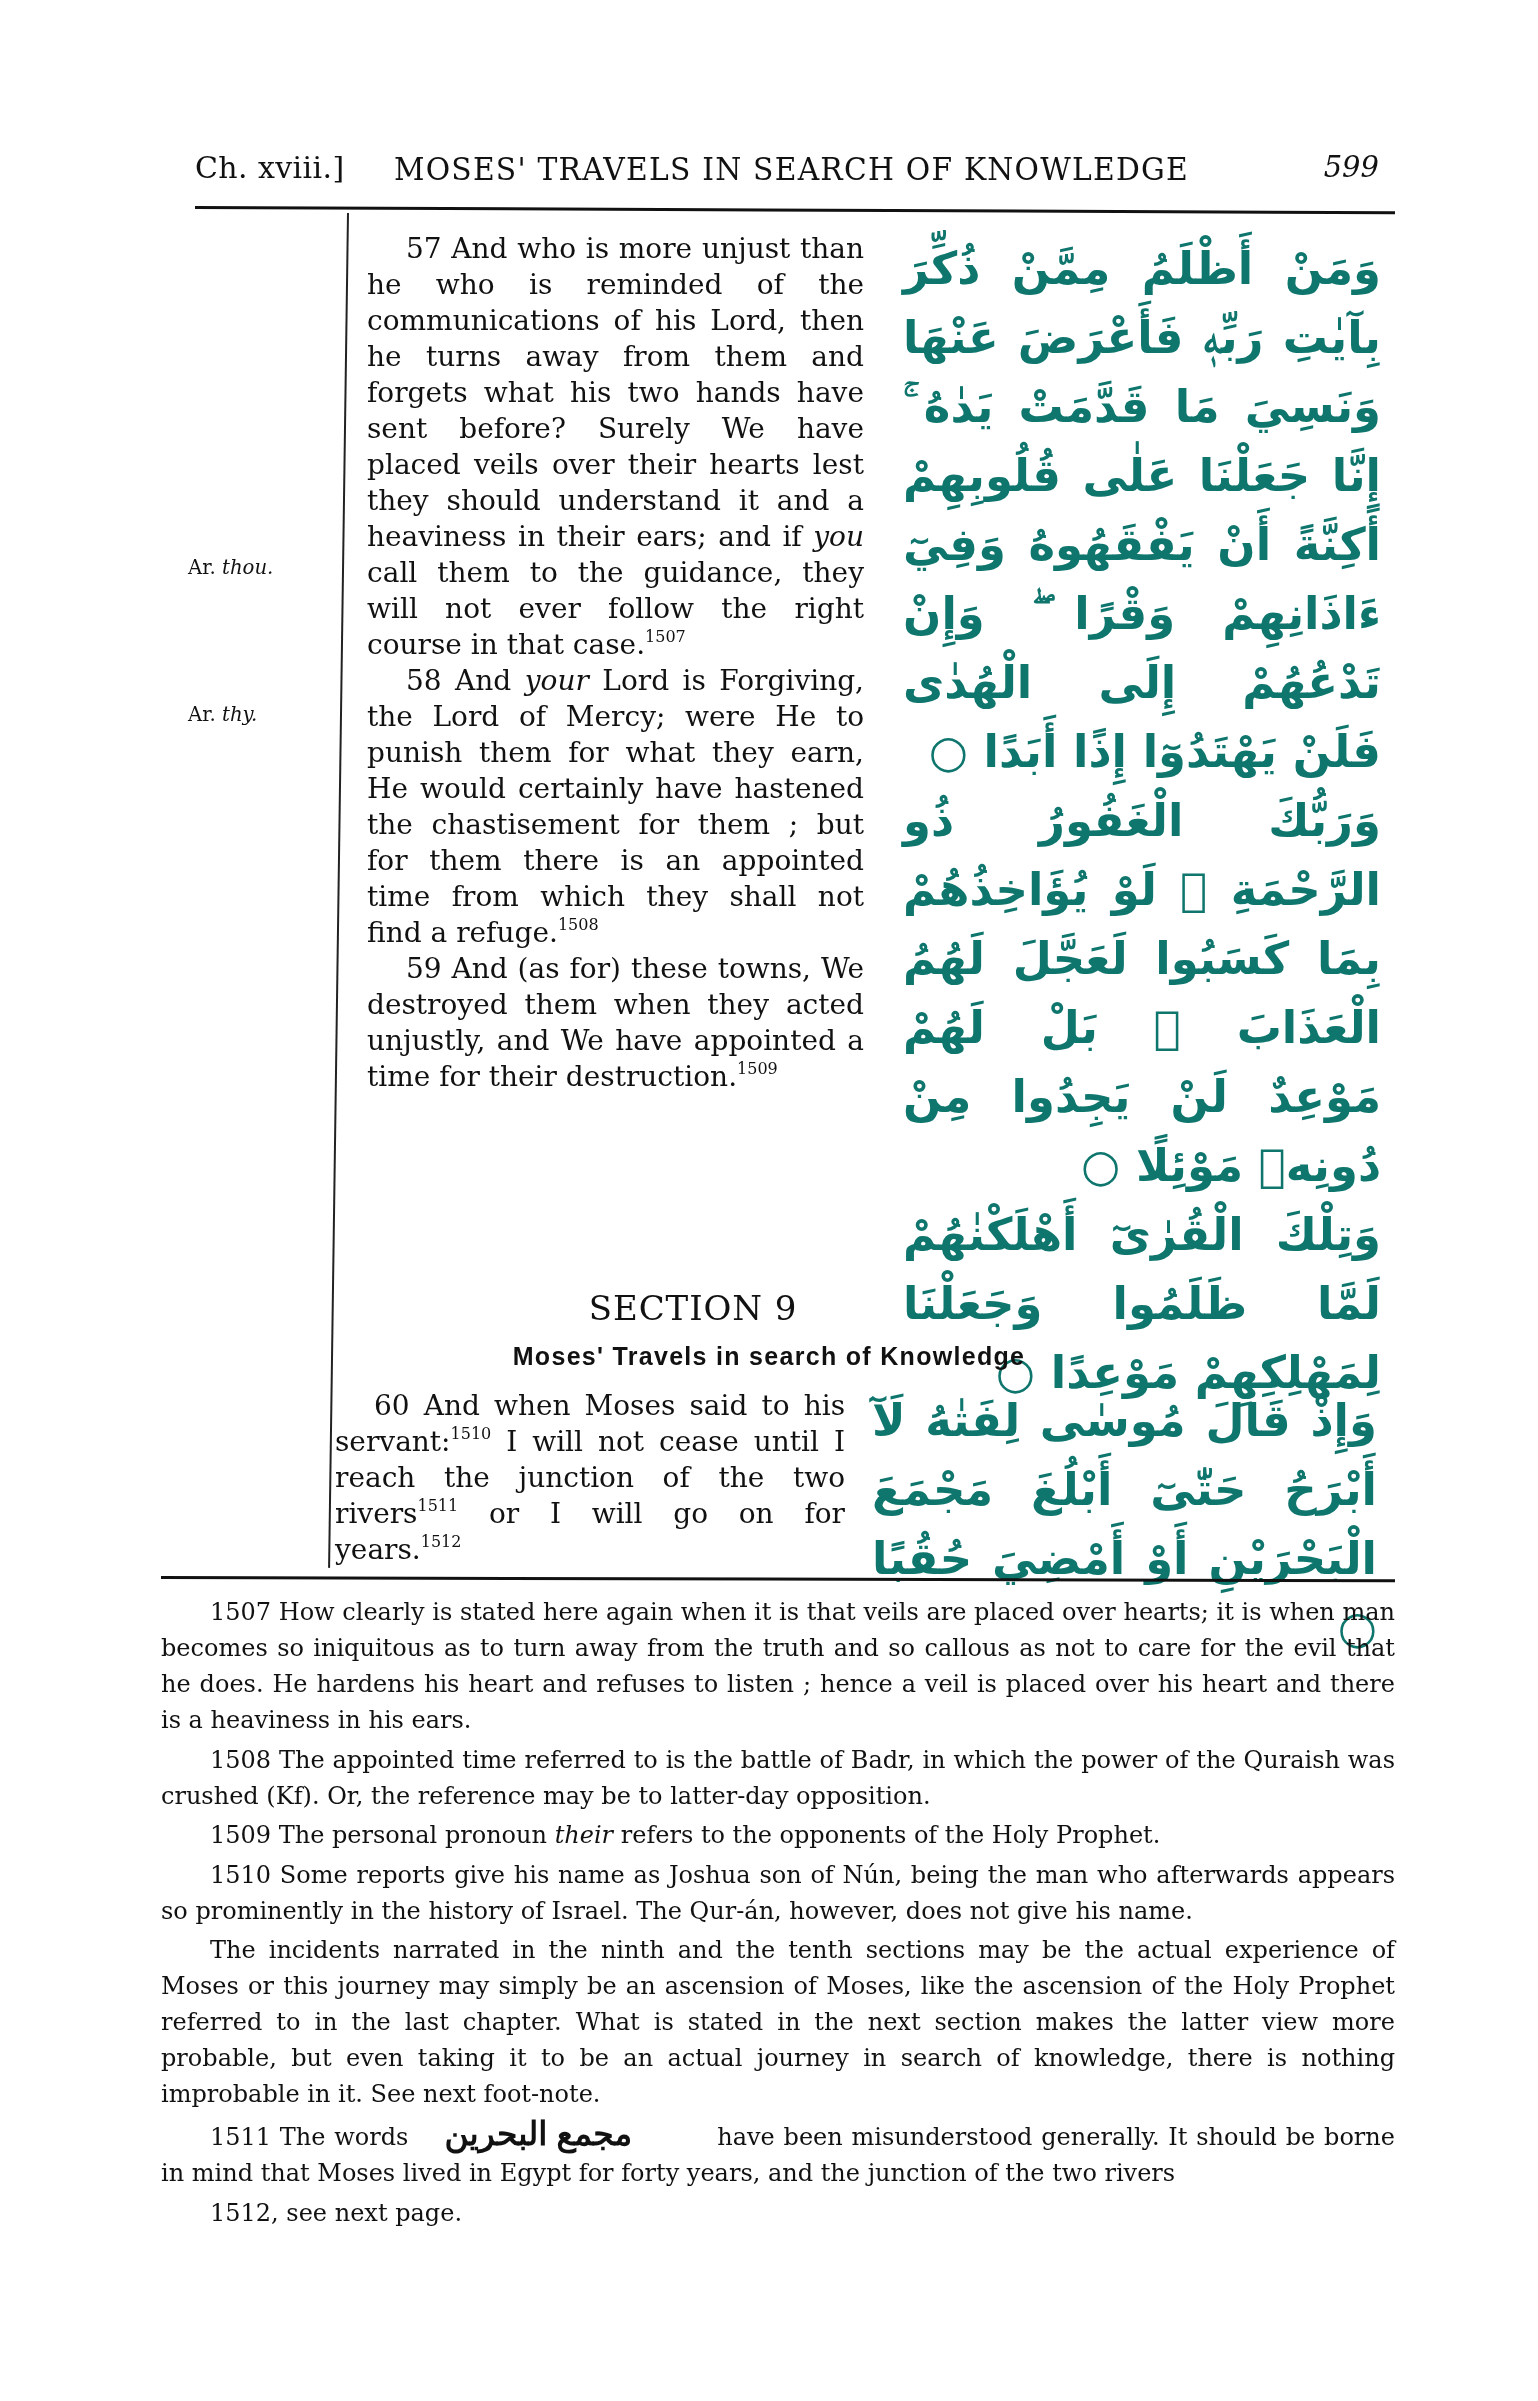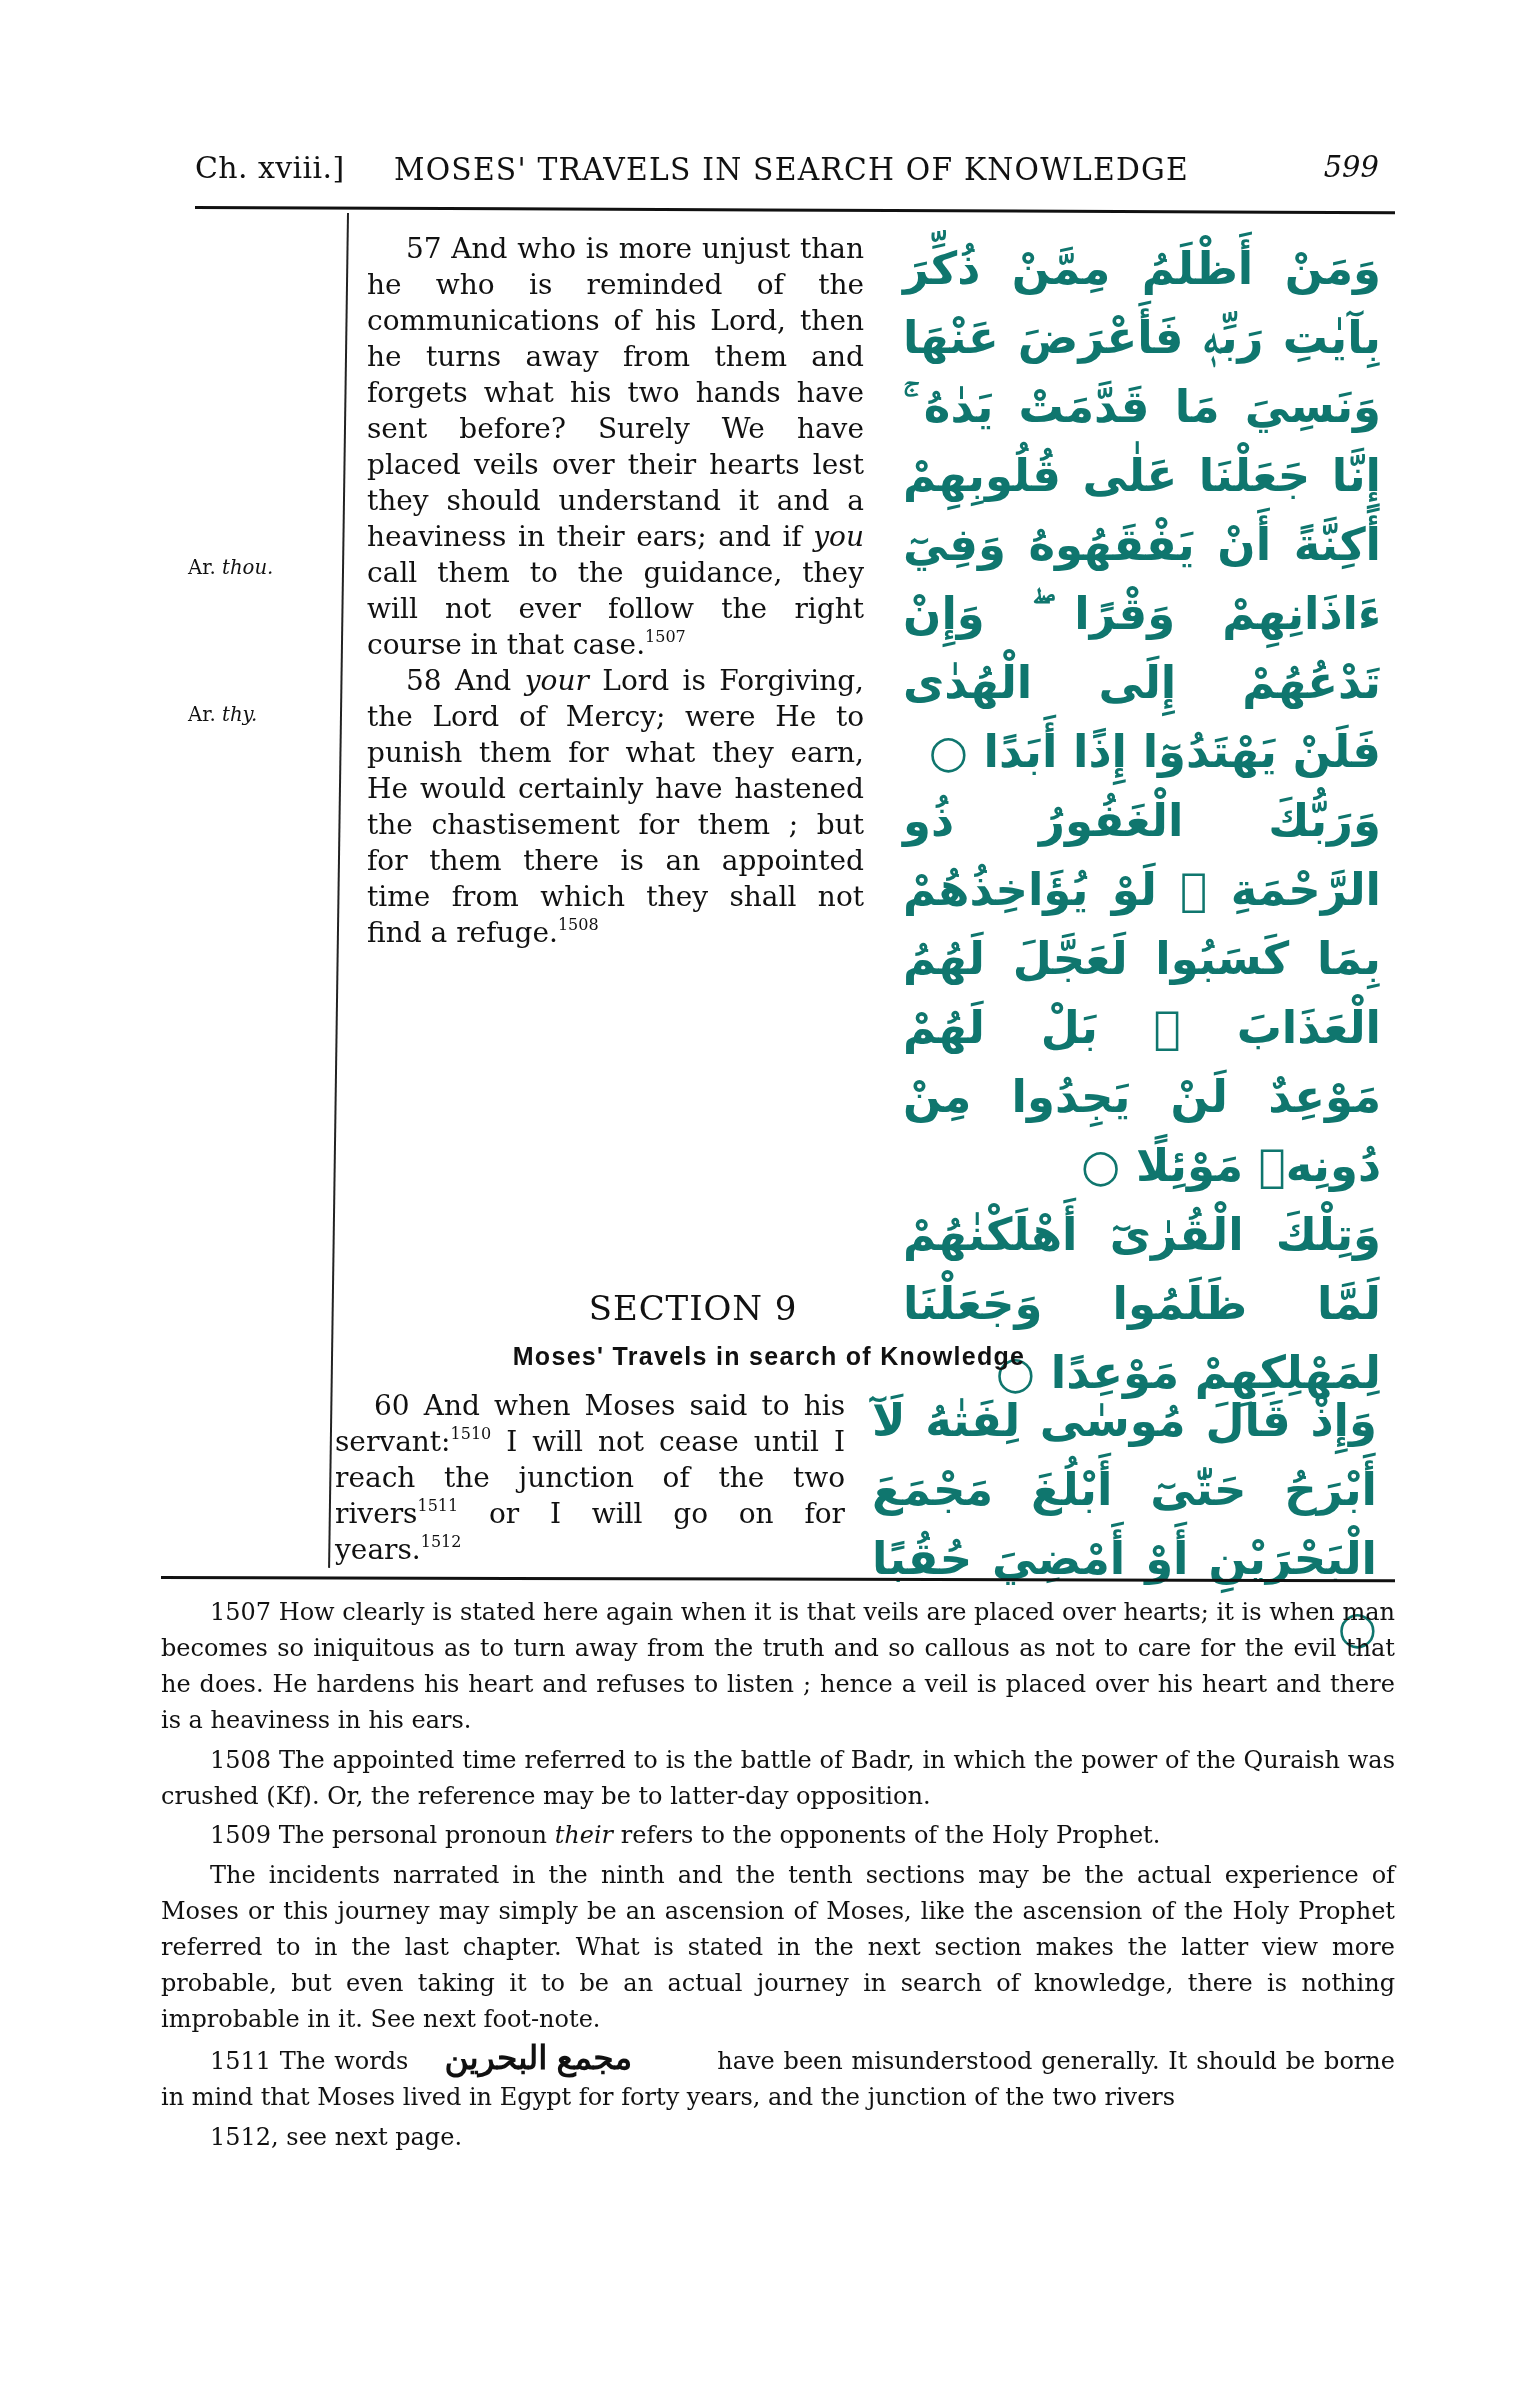--- a/index.html
+++ b/index.html
@@ -46,20 +46,21 @@
   <i>thou.</i>
 </div>
 <div class="abs margin-note" style="left:188px; top:703px;">
   <span>Ar.</span>
   <i>thy.</i>
 </div>
 
 <div class="abs en-col" id="en-before" style="left:367px; top:231px; width:497px;">
   <p><span>57 And who is more unjust than he who is reminded of the communications of his Lord, then he turns away from them and forgets what his two hands have sent before? Surely We have placed veils over their hearts lest they should understand it and a heaviness in their ears; and if </span><i>you</i><span> call them to the guidance, they will not ever follow the right course in that case.</span><sup>1507</sup></p>
   <p><span>58 And </span><i>your</i><span> Lord is Forgiving, the Lord of Mercy; were He to punish them for what they earn, He would certainly have hastened the chastisement for them ; but for them there is an appointed time from which they shall not find a refuge.</span><sup>1508</sup></p>
+  <p><span>59 And (as for) these towns, We destroyed them when they acted unjustly, and We have appointed a time for their destruction.</span><sup>1509</sup></p>
 </div>
 
 <div class="abs ar-col" style="left:903px; top:234px; width:478px;">
   <div>وَمَنْ أَظْلَمُ مِمَّنْ ذُكِّرَ بِآيٰتِ رَبِّهٖ فَأَعْرَضَ عَنْهَا وَنَسِيَ مَا قَدَّمَتْ يَدٰهُ ۚ إِنَّا جَعَلْنَا عَلٰى قُلُوبِهِمْ أَكِنَّةً أَنْ يَفْقَهُوهُ وَفِيٓ ءَاذَانِهِمْ وَقْرًا ۖ وَإِنْ تَدْعُهُمْ إِلَى الْهُدٰى فَلَنْ يَهْتَدُوٓا إِذًا أَبَدًا ○</div>
   <div>وَرَبُّكَ الْغَفُورُ ذُو الرَّحْمَةِ ۖ لَوْ يُؤَاخِذُهُمْ بِمَا كَسَبُوا لَعَجَّلَ لَهُمُ الْعَذَابَ ۚ بَلْ لَهُمْ مَوْعِدٌ لَنْ يَجِدُوا مِنْ دُونِهٖ مَوْئِلًا ○</div>
   <div>وَتِلْكَ الْقُرٰىٓ أَهْلَكْنٰهُمْ لَمَّا ظَلَمُوا وَجَعَلْنَا لِمَهْلِكِهِمْ مَوْعِدًا ○</div>
 </div>
 
 <div class="abs section-title" style="top:1288px;">SECTION 9</div>
 <div class="abs section-sub" style="top:1342px;">Moses' Travels in search of Knowledge</div>
@@ -68,17 +69,18 @@
   <p><span>60 And when Moses said to his servant:</span><sup>1510</sup><span> I will not cease until I reach the junction of the two rivers</span><sup>1511</sup><span> or I will go on for years.</span><sup>1512</sup></p>
 </div>
 <div class="abs ar-col" style="left:872px; top:1386px; width:505px;">وَإِذْ قَالَ مُوسٰى لِفَتٰهُ لَآ أَبْرَحُ حَتّٰىٓ أَبْلُغَ مَجْمَعَ الْبَحْرَيْنِ أَوْ أَمْضِيَ حُقُبًا ○</div>
 
 <div class="abs rule-fn"></div>
 
 <div class="abs fn-area">
   <p class="fn"><span>1507 How clearly is stated here again when it is that veils are placed over hearts; it is when man becomes so iniquitous as to turn away from the truth and so callous as not to care for the evil that he does.  He hardens his heart and refuses to listen ; hence a veil is placed over his heart and there is a heaviness in his ears.</span></p>
   <p class="fn"><span>1508 The appointed time referred to is the battle of Badr, in which the power of the Quraish was crushed (Kf).  Or, the reference may be to latter-day opposition.</span></p>
   <p class="fn"><span>1509 The personal pronoun </span><i>their</i><span> refers to the opponents of the Holy Prophet.</span></p>
+  <p class="fn"><span>1510 Some reports give his name as Joshua son of Nún, being the man who afterwards appears so prominently in the history of Israel.  The Qur-án, however, does not give his name.</span></p>
   <p class="fn"><span>The incidents narrated in the ninth and the tenth sections may be the actual experience of Moses or this journey may simply be an ascension of Moses, like the ascension of the Holy Prophet referred to in the last chapter.  What is stated in the next section makes the latter view more probable, but even taking it to be an actual journey in search of knowledge, there is nothing improbable in it.  See next foot-note.</span></p>
   <p class="fn"><span>1511 The words</span><span class="ar-inline">مجمع البحرين</span><span>have been misunderstood generally.  It should be borne in mind that Moses lived in Egypt for forty years, and the junction of the two rivers</span></p>
   <p class="fn"><span>1512, see next page.</span></p>
 </div>
 
 
 </body></html>

